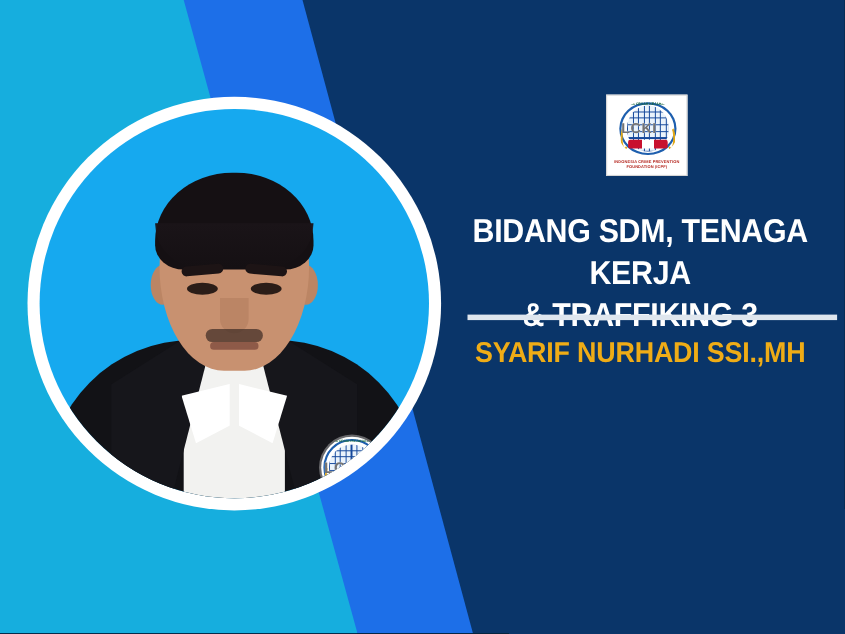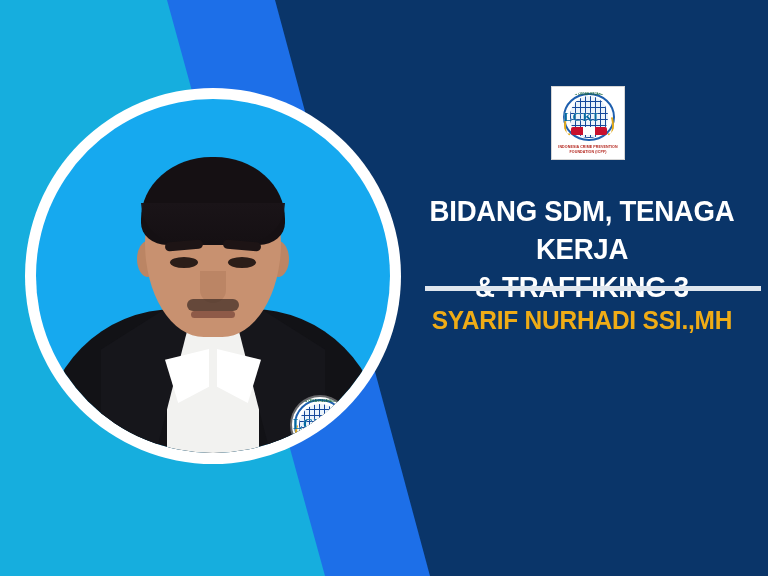--- a/index.html
+++ b/index.html
@@ -242,23 +242,23 @@
     inset: 4%;
     border-radius: 50%;
     border: 2px solid #1e5fae;
     box-sizing: border-box;
   }
   .lcki .lcki-text {
     position: absolute;
     left: 0;
     right: 16px;
     text-align: center;
-    color: #0369a1;
+    color: #737373;
     font-weight: bold;
-    font-family: Liberation Serif, serif;
+    font-family: Liberation Sans, sans-serif;
     letter-spacing: .5px;
     text-shadow: 0 0 1px #fff;
   }
   .lcki .arc-text {
     position: absolute;
     left: 0; right: 0;
     text-align: center;
     color: #1a6b3c;
     font-family: "Liberation Sans", sans-serif;
     font-weight: bold;

